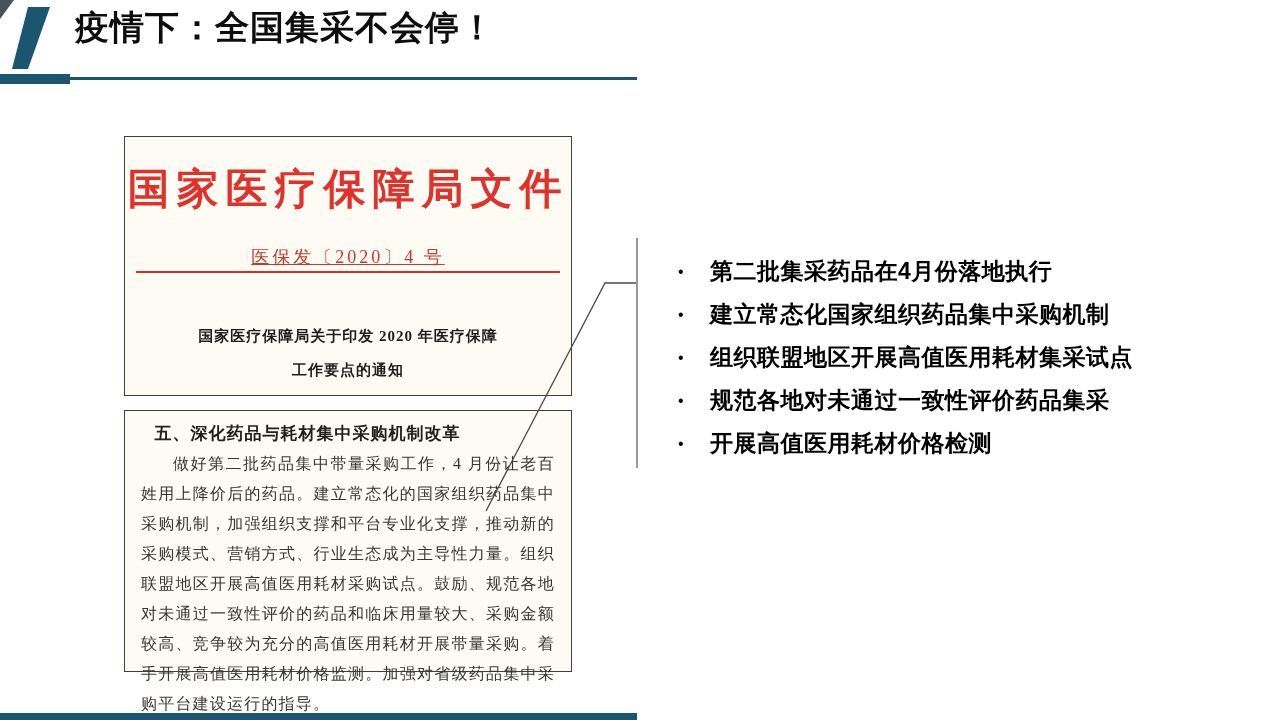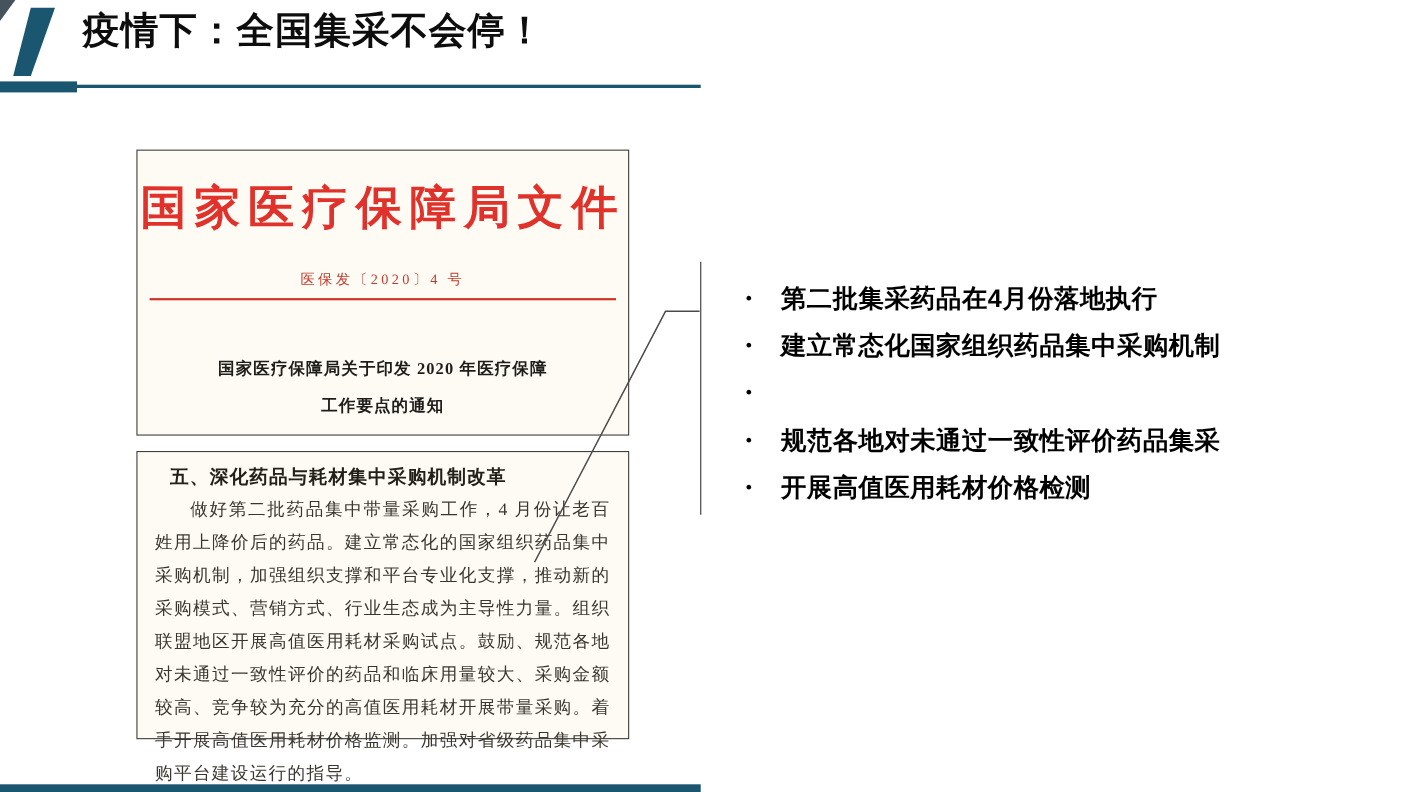--- a/index.html
+++ b/index.html
@@ -17,21 +17,21 @@
     font-family:"Liberation Sans",sans-serif;}
 
   
   .doc{position:absolute;left:124px;top:136px;width:448px;}
   .doc-box{box-sizing:border-box;background:#fdfbf4;border:1.5px solid #3f3f3f;}
   .doc-box1{height:260px;position:relative;margin-bottom:14px;}
   .doc-letterhead{margin:0;position:absolute;top:24px;left:0;right:0;text-align:center;
     font-family:"Liberation Serif",serif;font-weight:700;font-size:42px;
     color:#e0322a;letter-spacing:7px;white-space:nowrap;}
   .doc-number{margin:0;position:absolute;top:108px;left:0;right:0;text-align:center;
-    font-family:"Liberation Serif",serif;font-size:13px;color:#c23a2c;letter-spacing:3px;}
+    font-family:"Liberation Serif",serif;font-size:18px;color:#c23a2c;letter-spacing:3px;text-decoration:underline;}
   .doc-redline{position:absolute;left:11px;right:11px;top:134px;height:2px;background:#cf3226;}
   .doc-notice-title{position:absolute;top:182px;left:0;right:0;text-align:center;
     font-family:"Liberation Serif",serif;font-weight:700;font-size:15px;
     color:#1f1d1a;line-height:34px;letter-spacing:1px;}
   .doc-box2{height:262px;position:relative;padding:10px 16px;}
   .doc-section-heading{margin:0;font-family:"Liberation Serif",serif;font-weight:700;
     font-size:17px;color:#232019;text-indent:0.8em;letter-spacing:1px;line-height:26px;}
   .doc-body{margin:2px 0 0 0;font-family:"Liberation Serif",serif;font-size:16px;
     color:#3a362f;line-height:30px;letter-spacing:1.2px;text-align:justify;
     text-indent:2em;}
@@ -86,20 +86,21 @@
     <li class="bullet-item">
       <span class="bullet-marker">•</span>
       <span class="bullet-label">第二批集采药品在4月份落地执行</span>
     </li>
     <li class="bullet-item">
       <span class="bullet-marker">•</span>
       <span class="bullet-label">建立常态化国家组织药品集中采购机制</span>
     </li>
     <li class="bullet-item">
       <span class="bullet-marker">•</span>
+      <span class="bullet-label">组织联盟地区开展高值医用耗材集采试点</span>
     </li>
     <li class="bullet-item">
       <span class="bullet-marker">•</span>
       <span class="bullet-label">规范各地对未通过一致性评价药品集采</span>
     </li>
     <li class="bullet-item">
       <span class="bullet-marker">•</span>
       <span class="bullet-label">开展高值医用耗材价格检测</span>
     </li>
   </ul>

